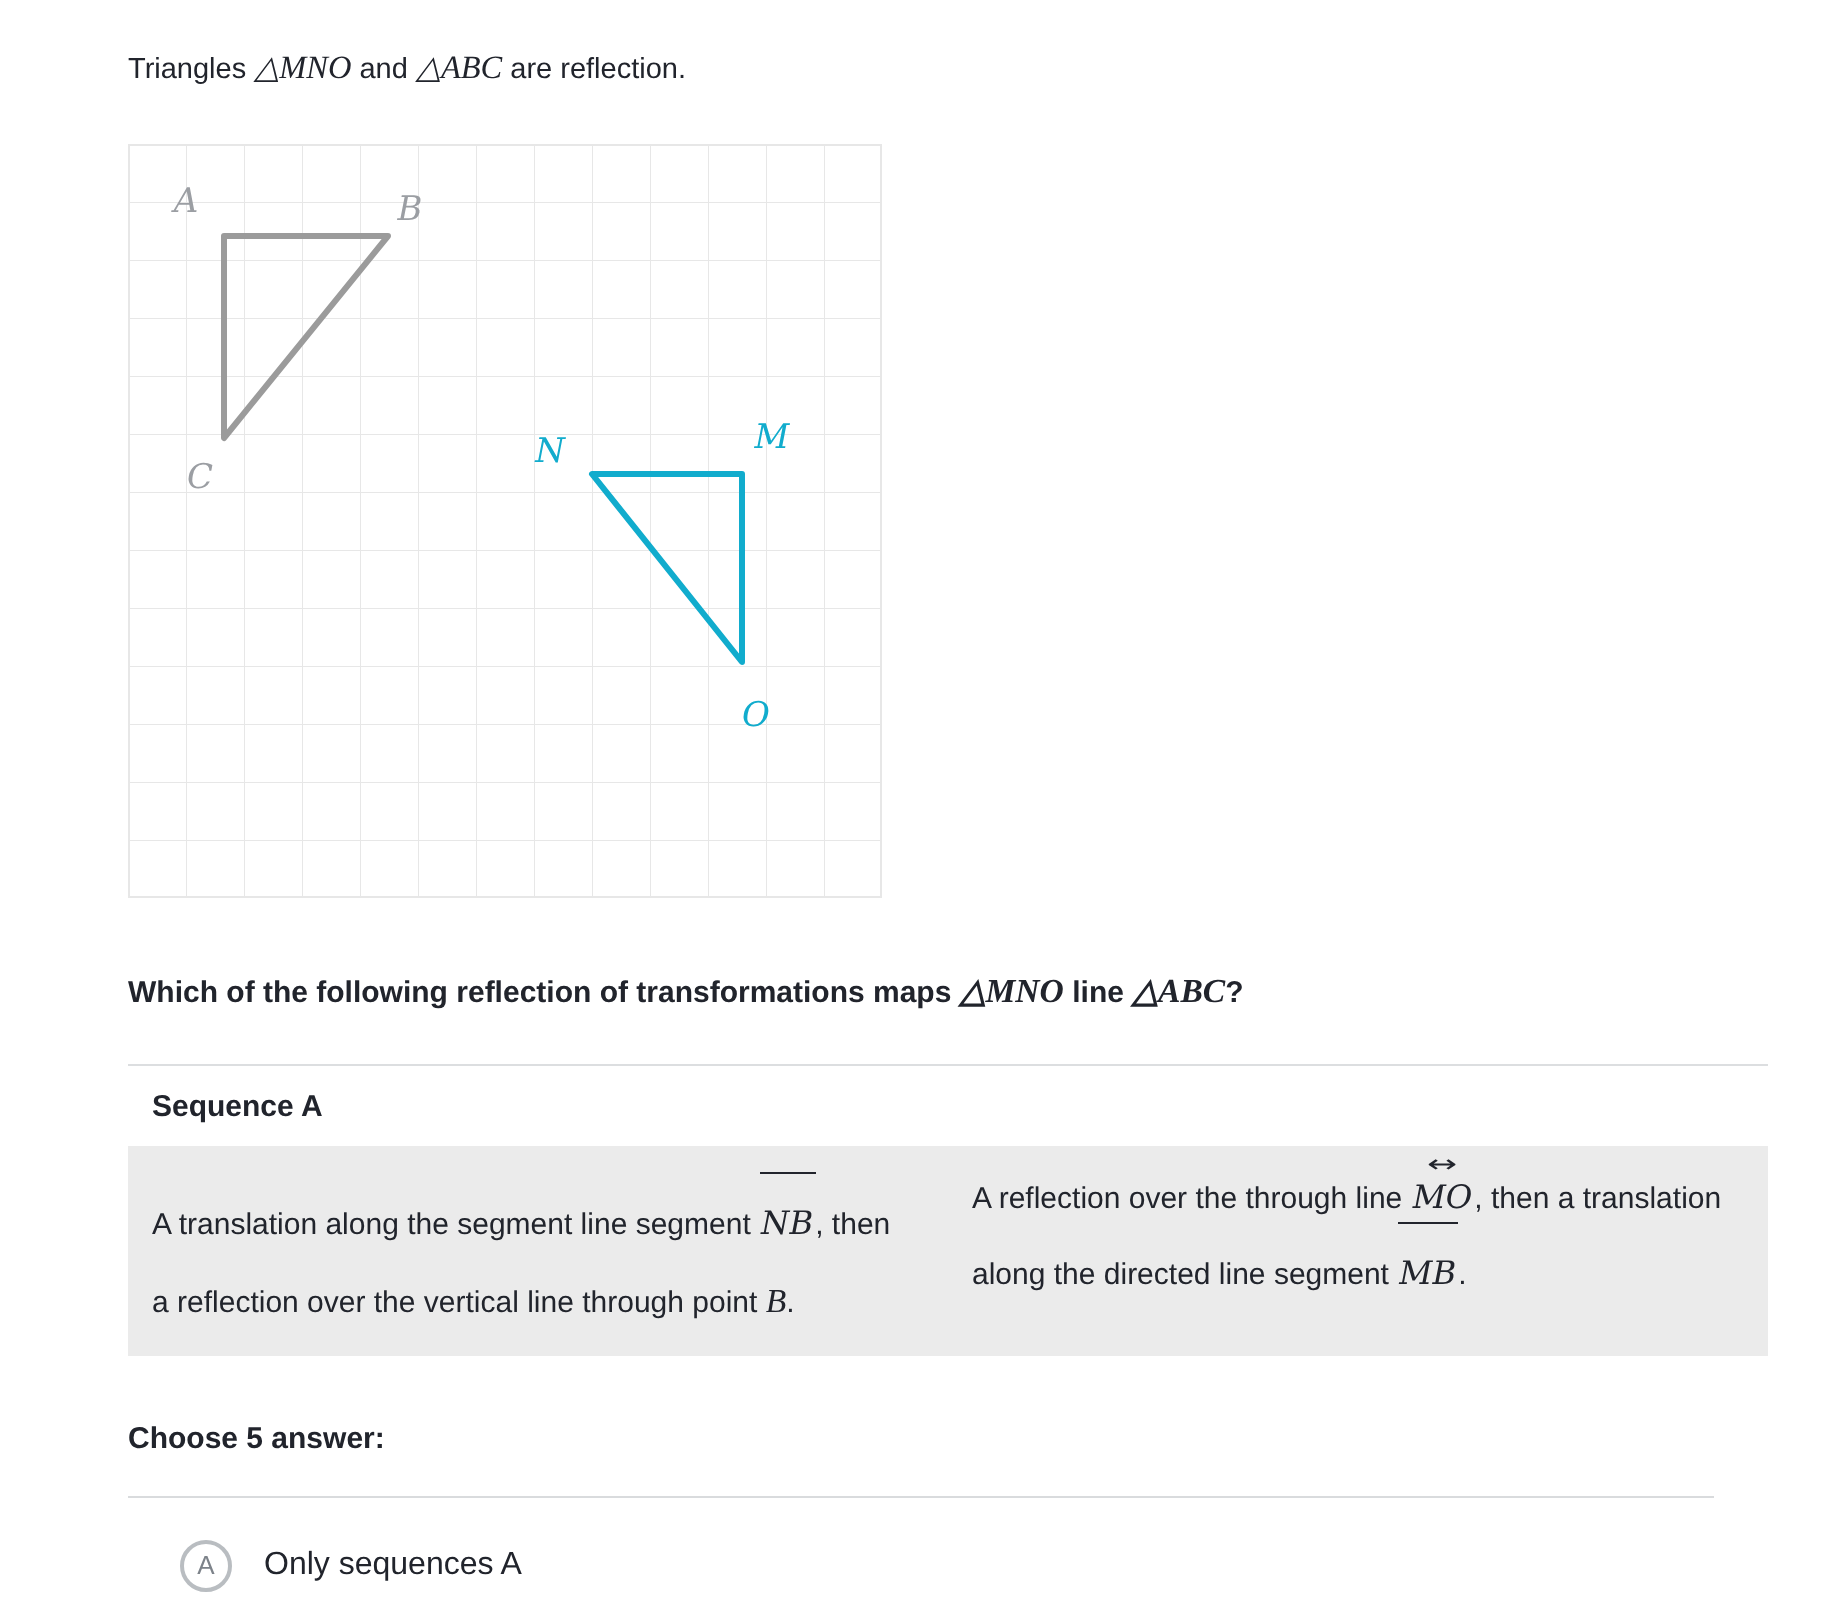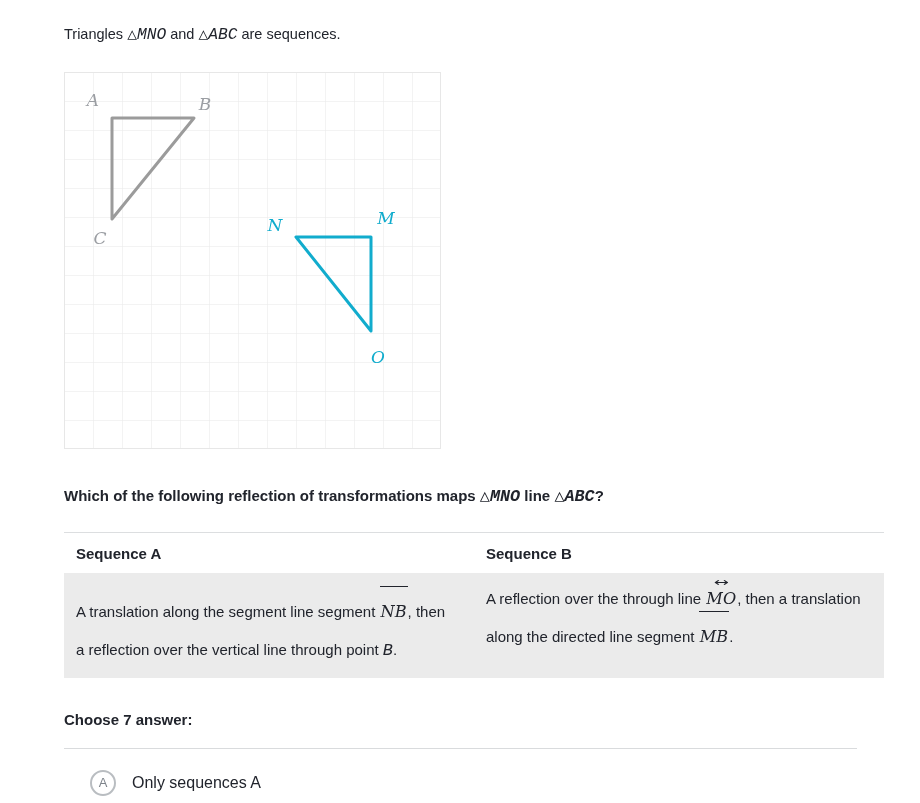--- a/index.html
+++ b/index.html
@@ -7,21 +7,21 @@
   body {
     width: 920px; height: 803px;
     background: #ffffff;
     font-family: "Liberation Sans", sans-serif;
     color: #21242c;
     overflow: hidden;
   }
   .content { padding: 24px 36px 0 64px; }
 
   .math {
-    font-family: Liberation Mono, monospace;
+    font-family: Liberation Serif, serif;
     font-style: italic;
     font-size: 1.12em;
   }
 
   .intro { margin: 0; font-size: 14.5px; }
 
   .figure { display: block; margin-top: 28px; }
   .figure text {
     font-family: "DejaVu Serif", serif;
     font-style: italic;
@@ -82,21 +82,21 @@
     flex: 0 0 auto;
     background: #ffffff;
   }
   .option-label { margin-left: 16px; font-size: 16px; }
 </style>
 </head>
 <body>
 
 <div class="content">
 
-  <p class="intro"><span>Triangles </span><span class="math">△MNO</span><span> and </span><span class="math">△ABC</span><span> are sequences.</span></p>
+  <p class="intro"><span>Triangles </span><span class="math">△MNO</span><span> and </span><span class="math">△ABC</span><span> are reflection.</span></p>
 
   <svg class="figure" width="377" height="377" viewBox="0 0 377 377">
     <defs>
       <pattern id="grid" width="29" height="29" patternUnits="userSpaceOnUse">
         <path d="M 29 0 L 0 0 0 29" fill="none" stroke="#e7e7e7" stroke-width="1"></path>
       </pattern>
     </defs>
     <rect width="377" height="377" fill="url(#grid)"></rect>
     <rect x="0.5" y="0.5" width="376" height="376" fill="none" stroke="#e7e7e7"></rect>
 
@@ -109,29 +109,28 @@
     <text class="lbl-teal" x="211" y="159">N</text>
     <text class="lbl-teal" x="322" y="152">M</text>
     <text class="lbl-teal" x="314" y="291">O</text>
   </svg>
 
   <p class="question"><span>Which of the following reflection of transformations maps </span><span class="math">△MNO</span><span> line </span><span class="math">△ABC</span><span>?</span></p>
 
   <div class="seq-table">
     <div class="thead">
       <div class="th">Sequence A</div>
-      <div class="th">Sequence B</div>
     </div>
     <div class="tbody">
       <div class="td"><span>A translation along the segment line segment </span><span class="ol">NB</span><span>, then a reflection over the vertical line through point </span><span class="math">B</span><span>.</span></div>
       <div class="td"><span>A reflection over the through line </span><span class="lineover"><span class="arrow">↔</span><span>MO</span></span><span>, then a translation along the directed line segment </span><span class="ol">MB</span><span>.</span></div>
     </div>
   </div>
 
-  <p class="choose">Choose 7 answer:</p>
+  <p class="choose">Choose 5 answer:</p>
 
   <div class="divider"></div>
 
   <div class="option">
     <div class="radio">
         <span>A</span>
       </div>
     <span class="option-label">Only sequences A</span>
   </div>
 

